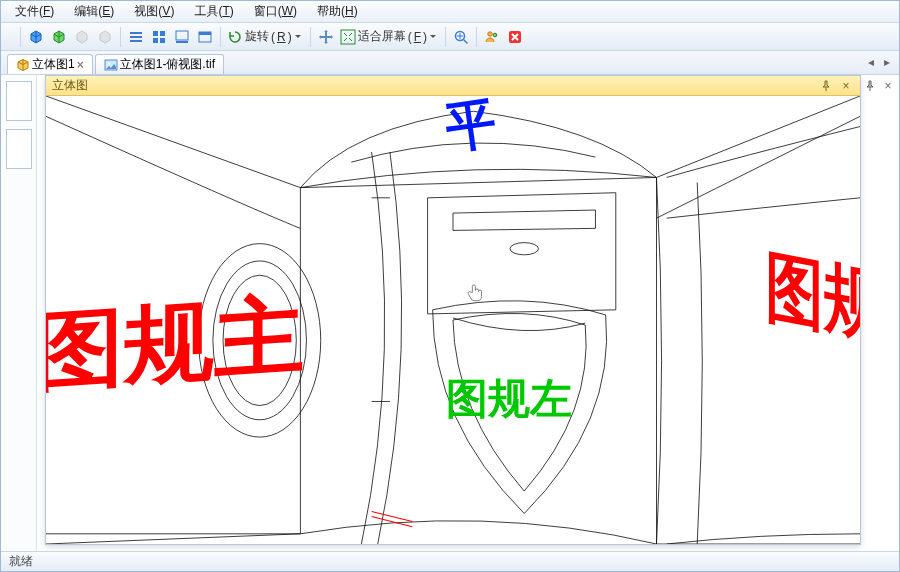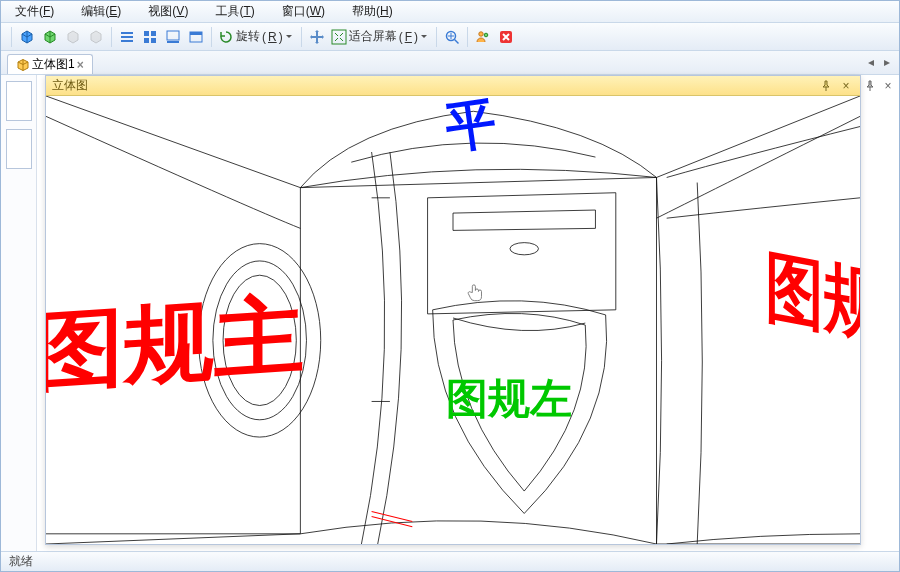--- a/index.html
+++ b/index.html
@@ -10,26 +10,26 @@
 
   
   .titlebar { height: 22px; background: linear-gradient(#ffffff,#eef3fa); display: flex; align-items: center; padding: 0 6px; border-bottom: 1px solid #c9d8e9; }
   .titlebar .app-icon { width: 16px; height: 16px; margin-right: 6px; }
   .titlebar .title-text { flex: 1; color: #333; }
   .titlebar .win-btns { display: flex; gap: 8px; }
   .titlebar .win-btn { width: 18px; height: 14px; display: flex; align-items: center; justify-content: center; color: #555; cursor: pointer; }
   .titlebar .win-btn svg { width: 14px; height: 10px; }
 
   
-  .menubar { height: 22px; background: linear-gradient(#fbfdff,#e9f0f8); border-bottom: 1px solid #c9d8e9; display: flex; align-items: center; padding: 0 6px; gap: 11px; }
+  .menubar { height: 22px; background: linear-gradient(#fbfdff,#e9f0f8); border-bottom: 1px solid #c9d8e9; display: flex; align-items: center; padding: 0 6px; gap: 4px; }
   .menubar .menu-item { padding: 2px 8px; cursor: pointer; color: #222; }
   .menubar .menu-item u { text-decoration: underline; }
 
   
-  .toolbar { height: 28px; background: linear-gradient(#fafcfe,#e4ecf6); border-bottom: 1px solid #c9d8e9; display: flex; align-items: center; padding: 0 7px; gap: 1px; }
+  .toolbar { height: 28px; background: linear-gradient(#fafcfe,#e4ecf6); border-bottom: 1px solid #c9d8e9; display: flex; align-items: center; padding: 0 16px; gap: 1px; }
   .toolbar .sep { width: 1px; height: 20px; background: #c9d8e9; margin: 0 3px; }
   .toolbar .tbtn { width: 22px; height: 22px; display: flex; align-items: center; justify-content: center; border: 1px solid transparent; cursor: pointer; border-radius: 2px; }
   .toolbar .tbtn.disabled { opacity: .4; cursor: default; }
   .toolbar .tlabel { padding: 0 4px 0 2px; color: #333; display: flex; align-items: center; gap: 2px; cursor: pointer; }
   .dd { width: 8px; height: 8px; }
   .toolbar .tbtn svg, .toolbar .tlabel svg.ico { width: 16px; height: 16px; }
 
   
   .doctabs { height: 24px; background: linear-gradient(#f5f8fc,#e6edf6); border-bottom: 1px solid #c9d8e9; display: flex; align-items: flex-end; padding: 0 6px; gap: 2px; position: relative; }
   .doctab { height: 20px; padding: 0 8px; border: 1px solid #b7c6dc; border-bottom: none; border-radius: 3px 3px 0 0; background: linear-gradient(#ffffff,#eef3fa); display: flex; align-items: center; gap: 2px; cursor: pointer; }
@@ -183,20 +183,28 @@
   </div>
 
   <div class="doctabs">
     <div class="doctab active">
       <svg class="tabico" viewBox="0 0 14 14">
           <path d="M2 4l5-2.5L12 4v6l-5 2.5L2 10z" fill="#ffcc55" stroke="#b27f10"></path>
           <path d="M7 1.5v11M2 4l5 2.5 5-2.5" stroke="#b27f10" fill="none"></path>
         </svg>
       <span>立体图1</span>
       <span class="x">×</span>
+    </div>
+    <div class="doctab">
+      <svg class="tabico" viewBox="0 0 14 14">
+          <rect x="1" y="2" width="12" height="10" fill="#cfe8ff" stroke="#5a8cc8"></rect>
+          <circle cx="5" cy="6" r="1.3" fill="#fff"></circle>
+          <path d="M2 11l3-3 2 2 3-4 2 3v2z" fill="#5a8cc8"></path>
+        </svg>
+      <span>立体图1-俯视图.tif</span>
     </div>
     <div class="navarrows">
       <span>◂</span>
       <span>▸</span>
     </div>
   </div>
 
   <div class="client">
     <div class="thumb-col">
       <div class="thumb"></div>

